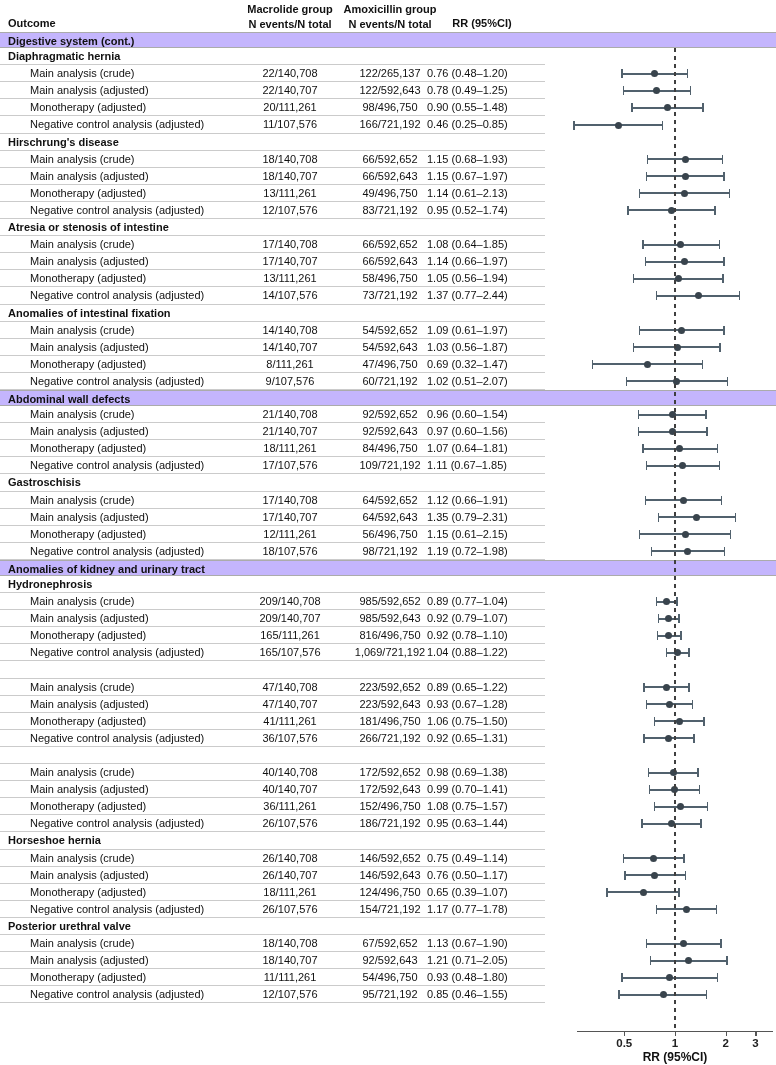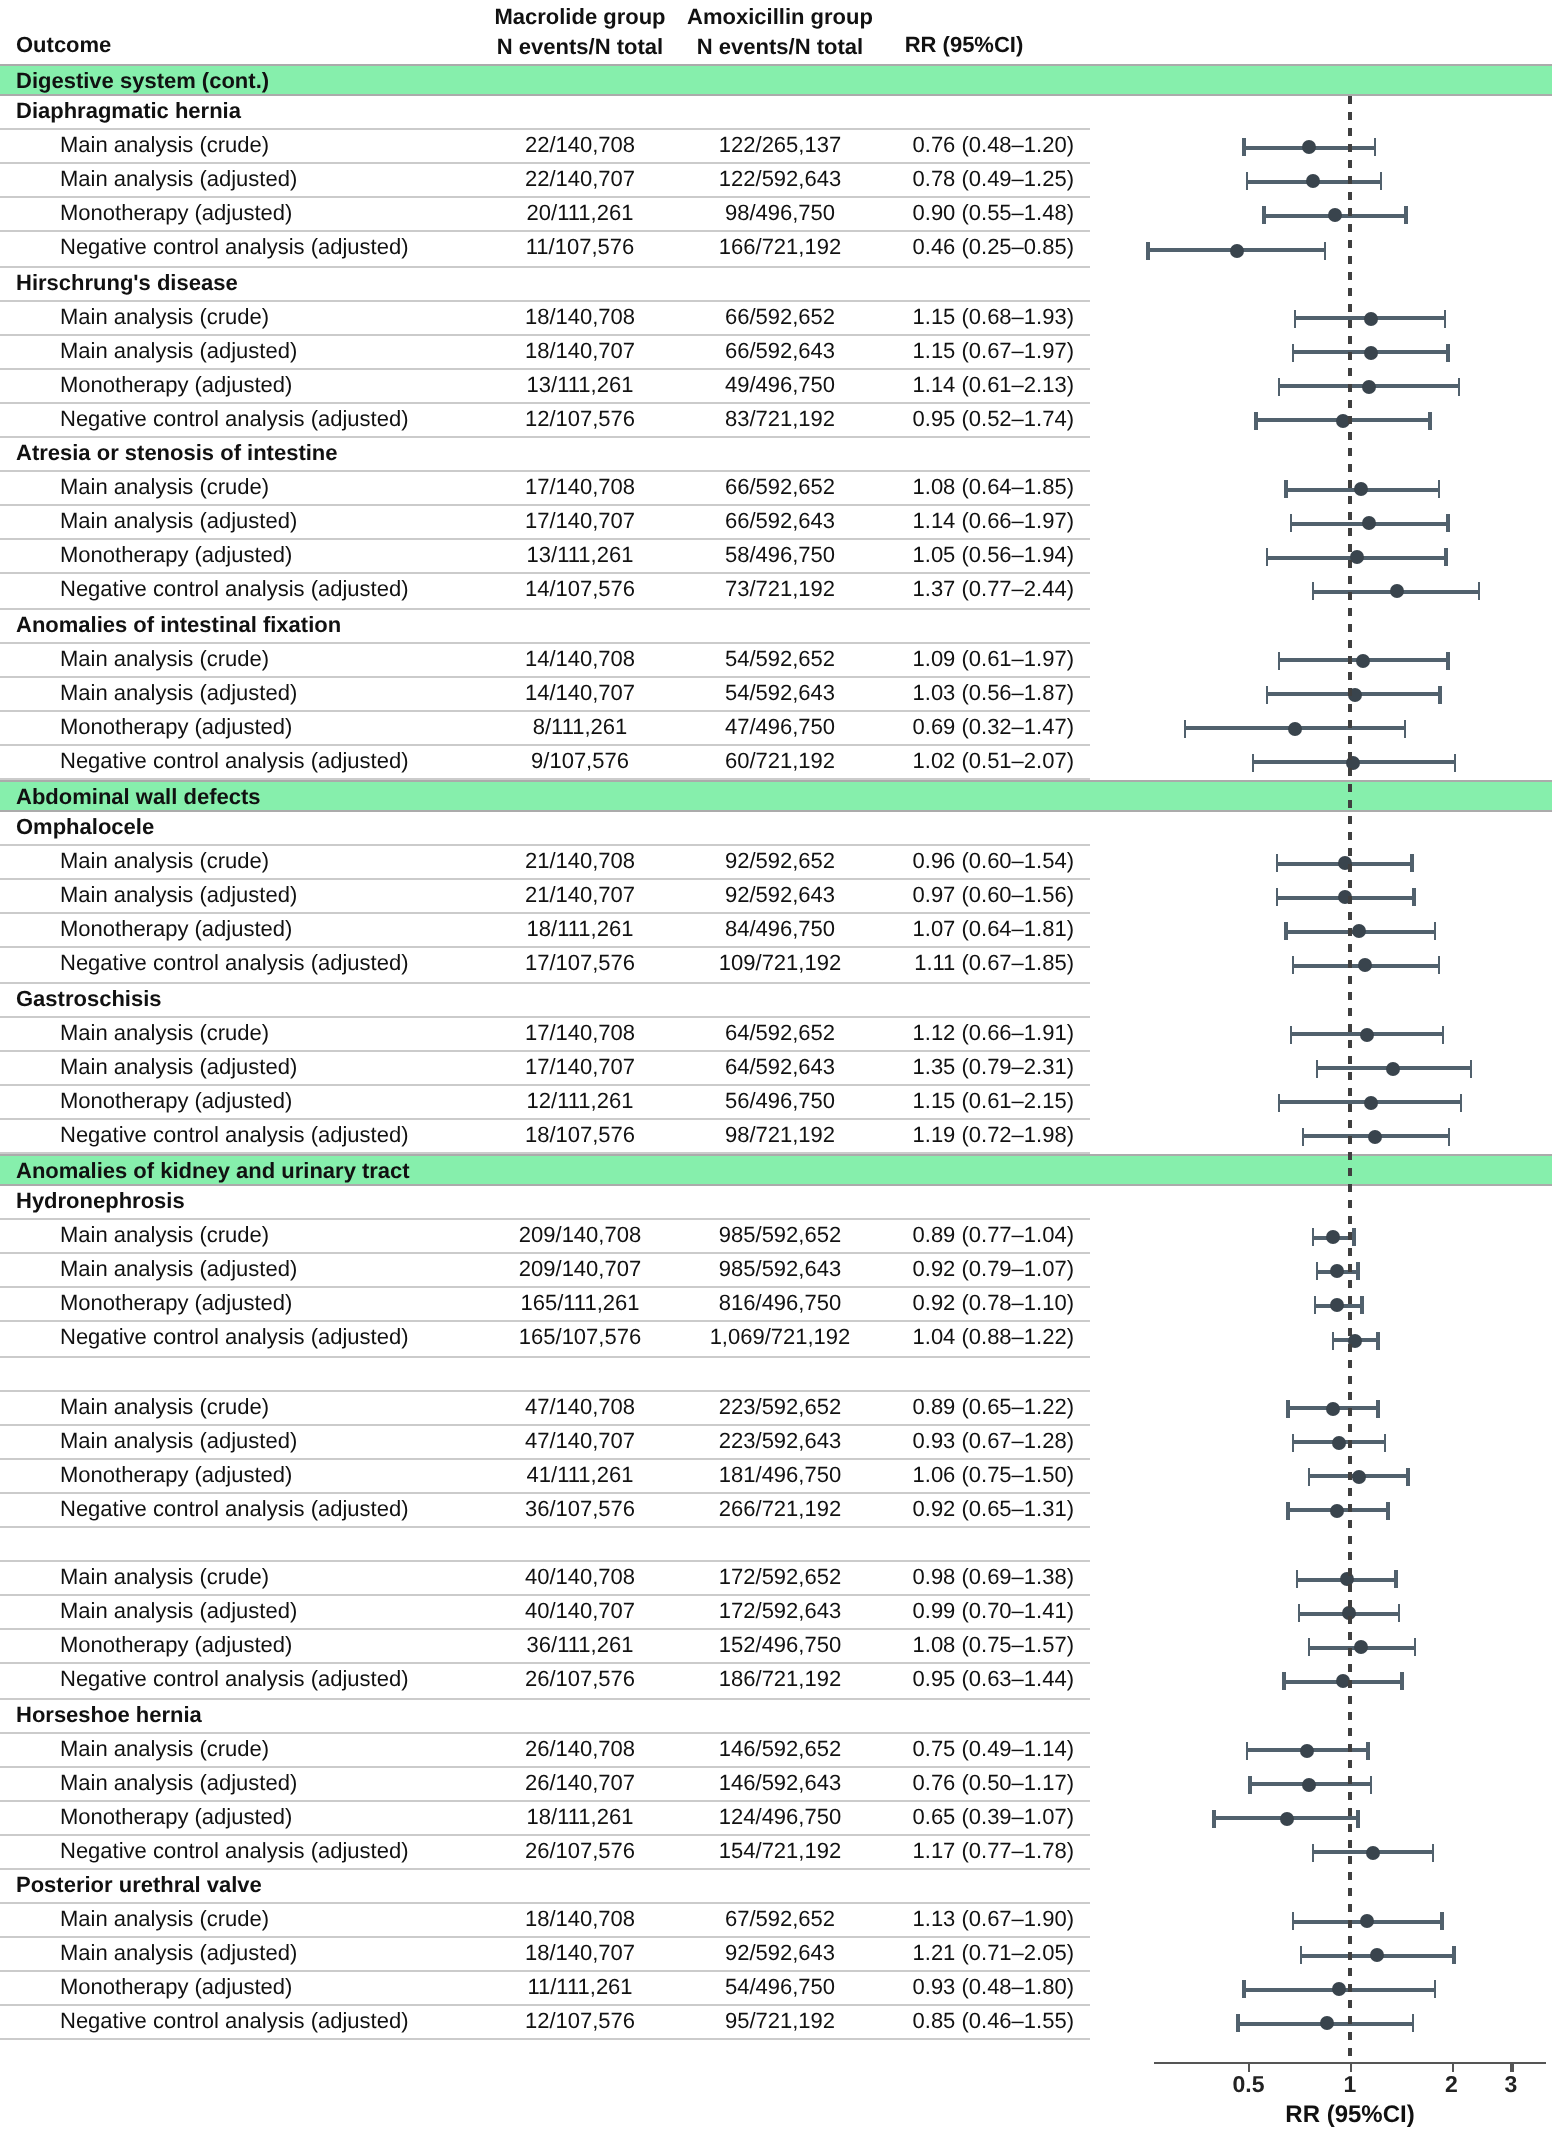--- a/index.html
+++ b/index.html
@@ -11,28 +11,28 @@
   
   .hdr{position:absolute;top:0;left:0;width:776px;height:32px;}
   .hdr .h-outcome{position:absolute;left:8px;bottom:3px;font-weight:bold;}
   .hdr .h-grp{position:absolute;text-align:center;font-weight:bold;line-height:15px;top:2px;}
   .hdr .h-mac{left:235px;width:110px;}
   .hdr .h-amx{left:335px;width:110px;}
   .hdr .h-rr{position:absolute;left:427px;width:110px;text-align:center;font-weight:bold;bottom:3px;}
   
   #rows{position:absolute;top:32px;left:0;width:776px;}
   .row{position:relative;width:776px;height:17.1px;line-height:17.1px;white-space:nowrap;}
-  .row.section{background:#86efac;border-top:1px solid #ababab;border-bottom:1px solid #ababab;height:16.1px;line-height:16.1px;box-sizing:border-box;}
+  .row.section{background:#c4b5fd;border-top:1px solid #ababab;border-bottom:1px solid #ababab;height:16.1px;line-height:16.1px;box-sizing:border-box;}
   .row .rule{position:absolute;left:0;bottom:0;height:1px;width:545px;background:#cbcbcb;}
   .c{position:absolute;top:0;overflow:hidden;}
   .c-outcome{left:8px;width:232px;}
   .row.analysis .c-outcome{left:30px;width:210px;}
   .c-mac{left:235px;width:110px;text-align:center;}
   .c-amx{left:335px;width:110px;text-align:center;}
-  .c-rr{left:427px;width:110px;text-align:right;}
+  .c-rr{left:427px;width:110px;text-align:left;}
   .bold{font-weight:bold;}
   
   .ci{position:absolute;top:50%;height:2px;margin-top:-1px;background:#51616d;}
   .cap{position:absolute;top:50%;width:1.5px;height:9px;margin-top:-4.5px;background:#51616d;}
   .dot{position:absolute;top:50%;width:7px;height:7px;margin-top:-3.5px;margin-left:-3.5px;border-radius:50%;background:#39444d;}
   
   #refline{position:absolute;width:1.5px;background:repeating-linear-gradient(to bottom,#3f3f3f 0 4px,transparent 4px 8px);z-index:3;}
   
   .axis-line{position:absolute;height:1.2px;background:#555;}
   .tick{position:absolute;width:1.2px;height:5px;background:#555;}
@@ -249,24 +249,20 @@
         <div class="c c-rr">1.02 (0.51–2.07)</div>
         <div class="ci" style="left: 625.696px; width: 102.576px;"></div>
         <div class="cap" style="left: 625.696px;"></div>
         <div class="cap" style="left: 726.773px;"></div>
         <div class="dot" style="left: 676.45px;"></div>
         <div class="rule"></div>
       </div>
       <div class="row section">
         <div class="c c-outcome bold">Abdominal wall defects</div>
       </div>
-      <div class="row outcome">
-        <div class="c c-outcome bold">Omphalocele</div>
-        <div class="rule"></div>
-      </div>
       <div class="row analysis">
         <div class="c c-outcome">Main analysis (crude)</div>
         <div class="c c-mac">21/140,708</div>
         <div class="c c-amx">92/592,652</div>
         <div class="c c-rr">0.96 (0.60–1.54)</div>
         <div class="ci" style="left: 637.596px; width: 69.0197px;"></div>
         <div class="cap" style="left: 637.596px;"></div>
         <div class="cap" style="left: 705.116px;"></div>
         <div class="dot" style="left: 672.011px;"></div>
         <div class="rule"></div>

